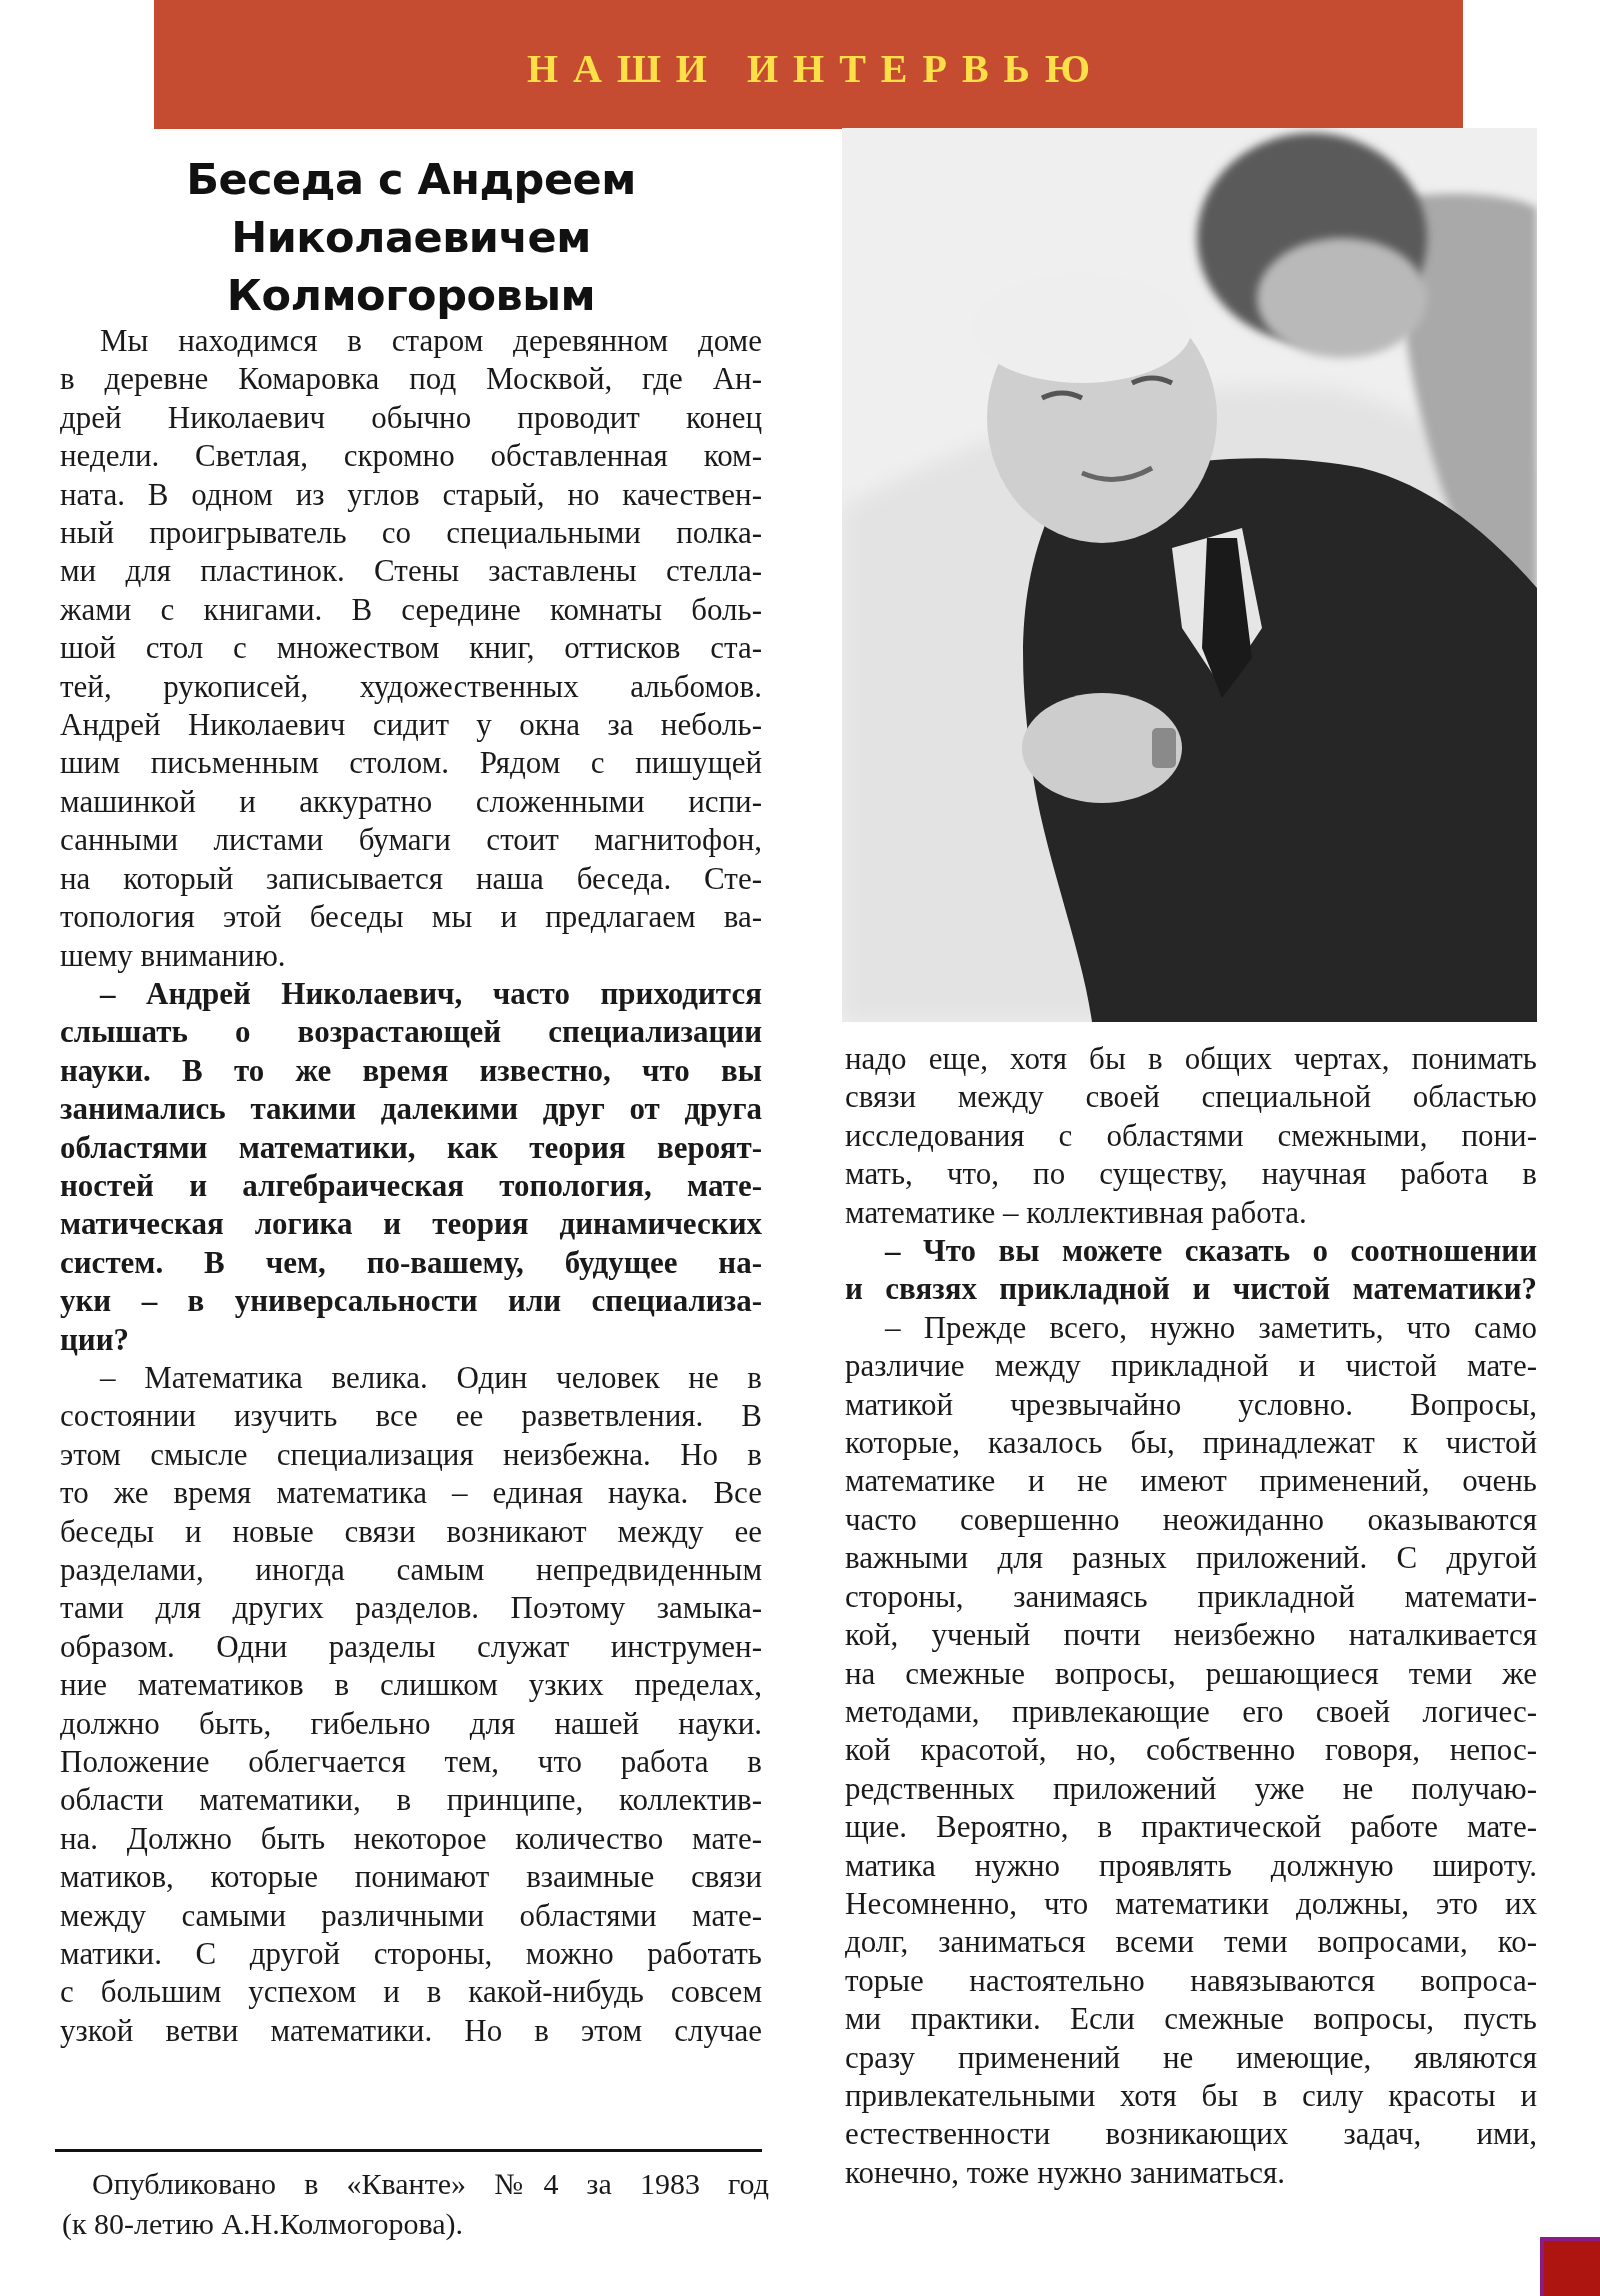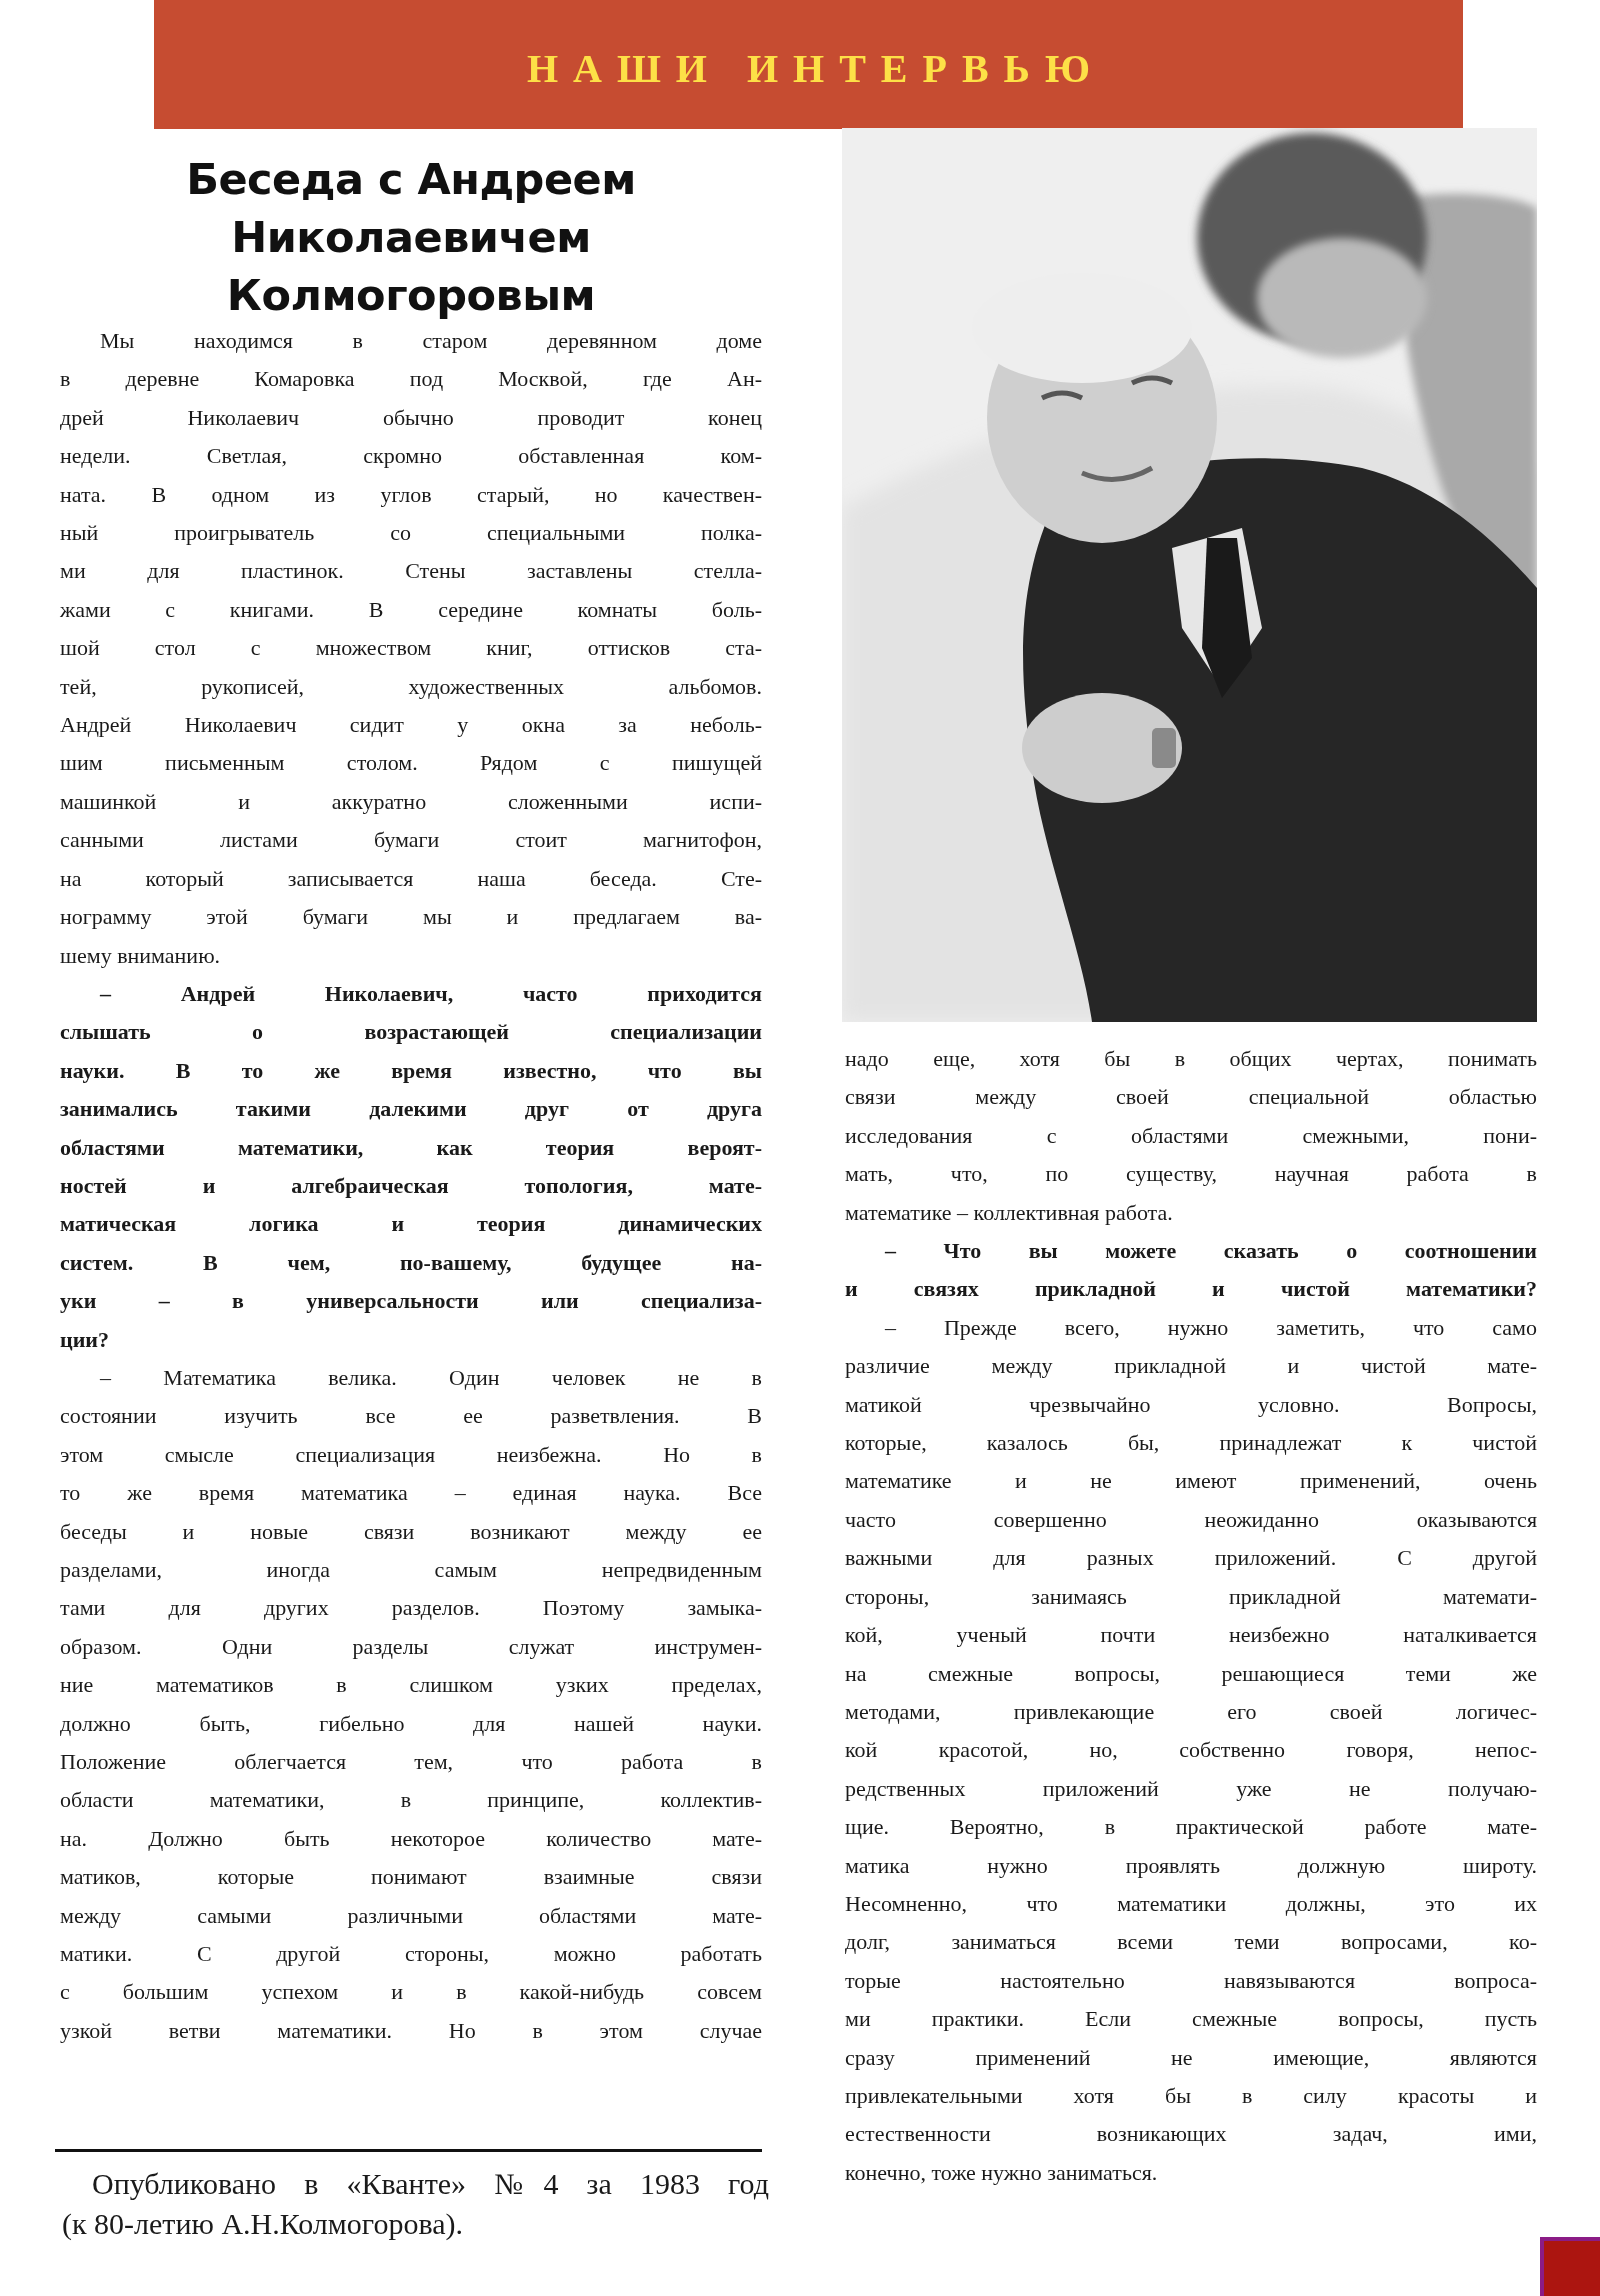--- a/index.html
+++ b/index.html
@@ -16,21 +16,21 @@
     font-size: 40px; letter-spacing: 15px; font-weight: bold; padding-left: 15px;
     margin-top: 8px;
   }
   .article-title {
     position: absolute; left: 60px; top: 150px; width: 702px;
     text-align: center; font-family: "DejaVu Sans", "Liberation Sans", sans-serif;
     font-weight: bold; font-size: 43px; line-height: 58px; color: #111;
     letter-spacing: -0.5px;
   }
   .col {
-    position: absolute; font-size: 22px; line-height: 38.4px; text-align: justify;
+    position: absolute; font-size: 31px; line-height: 38.4px; text-align: justify;
     hyphens: manual;
   }
   .col-left { left: 60px; top: 322px; width: 702px; }
   .col-right { left: 845px; top: 1040px; width: 692px; }
   .col p { margin: 0; text-indent: 0; }
   .col p.q { font-weight: bold; }
   .line { display: block; text-align: justify; text-align-last: justify; white-space: nowrap; }
   .line.last { text-align-last: left; }
   .photo {
     position: absolute; left: 842px; top: 128px; width: 695px; height: 894px;
@@ -75,21 +75,21 @@
     <span class="line">ный проигрыватель со специальными полка-</span>
     <span class="line">ми для пластинок. Стены заставлены стелла-</span>
     <span class="line">жами с книгами. В середине комнаты боль-</span>
     <span class="line">шой стол с множеством книг, оттисков ста-</span>
     <span class="line">тей, рукописей, художественных альбомов.</span>
     <span class="line">Андрей Николаевич сидит у окна за неболь-</span>
     <span class="line">шим письменным столом. Рядом с пишущей</span>
     <span class="line">машинкой и аккуратно сложенными испи-</span>
     <span class="line">санными листами бумаги стоит магнитофон,</span>
     <span class="line">на который записывается наша беседа. Сте-</span>
-    <span class="line">нограмму этой бумаги мы и предлагаем ва-</span>
+    <span class="line">топология этой беседы мы и предлагаем ва-</span>
     <span class="line last">шему вниманию.</span>
   </p>
   <p class="q">
     <span class="line" style="padding-left:40px">– Андрей Николаевич, часто приходится</span>
     <span class="line">слышать о возрастающей специализации</span>
     <span class="line">науки. В то же время известно, что вы</span>
     <span class="line">занимались такими далекими друг от друга</span>
     <span class="line">областями математики, как теория вероят-</span>
     <span class="line">ностей и алгебраическая топология, мате-</span>
     <span class="line">матическая логика и теория динамических</span>

